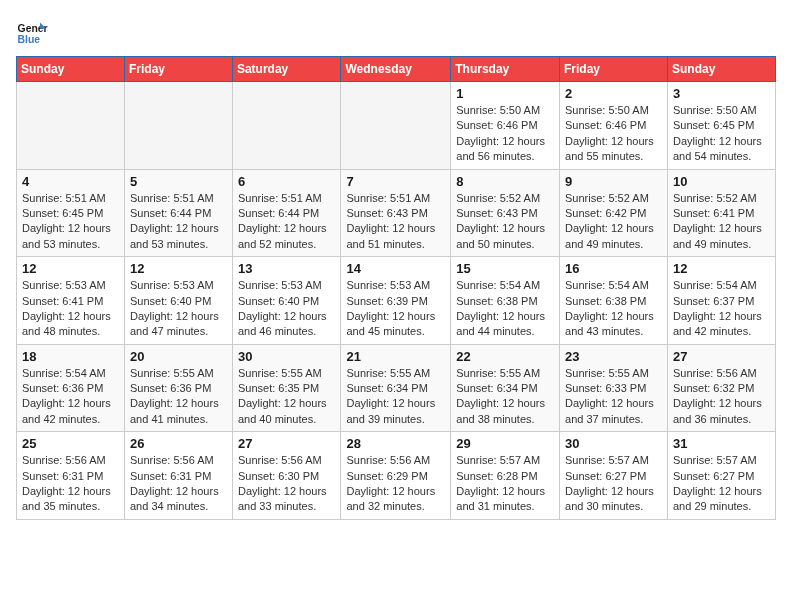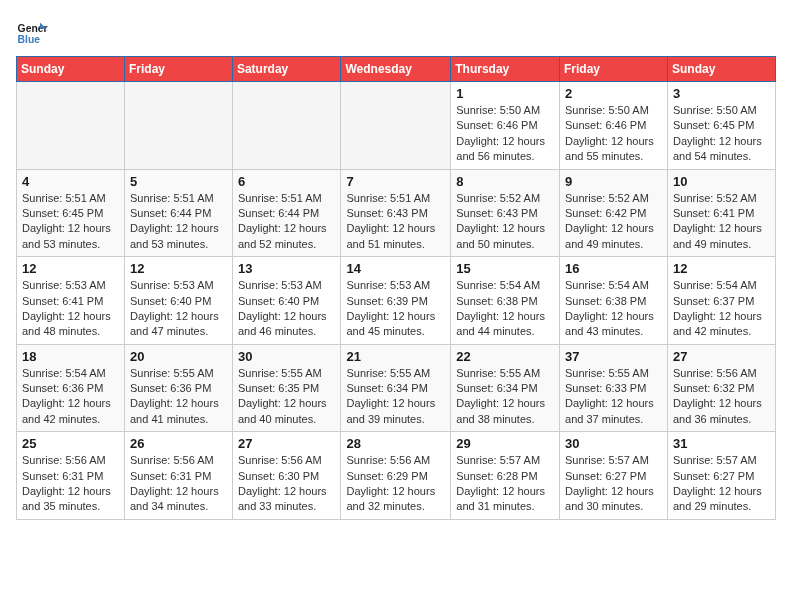--- a/index.html
+++ b/index.html
@@ -196,21 +196,21 @@
         </td>
         <td>
           <div class="day-num">21</div>
           <div class="day-info">Sunrise: 5:55 AM<br>Sunset: 6:34 PM<br>Daylight: 12 hours and 39 minutes.</div>
         </td>
         <td>
           <div class="day-num">22</div>
           <div class="day-info">Sunrise: 5:55 AM<br>Sunset: 6:34 PM<br>Daylight: 12 hours and 38 minutes.</div>
         </td>
         <td>
-          <div class="day-num">37</div>
+          <div class="day-num">23</div>
           <div class="day-info">Sunrise: 5:55 AM<br>Sunset: 6:33 PM<br>Daylight: 12 hours and 37 minutes.</div>
         </td>
         <td>
           <div class="day-num">27</div>
           <div class="day-info">Sunrise: 5:56 AM<br>Sunset: 6:32 PM<br>Daylight: 12 hours and 36 minutes.</div>
         </td>
       </tr>
       <tr>
         <td>
           <div class="day-num">25</div>

